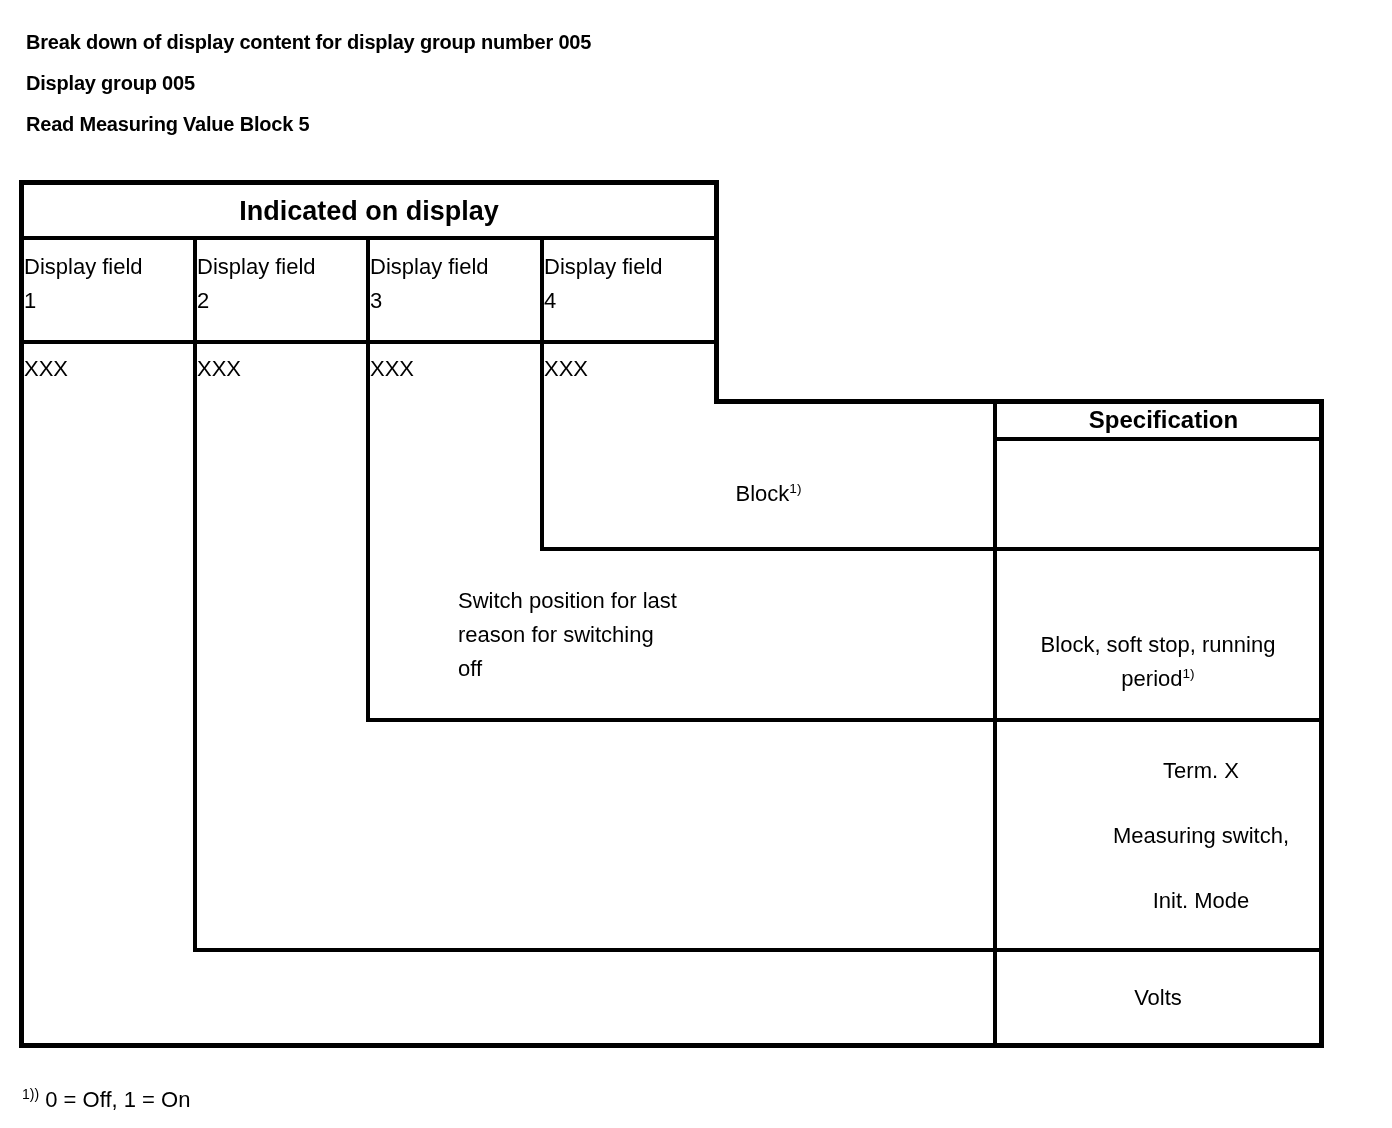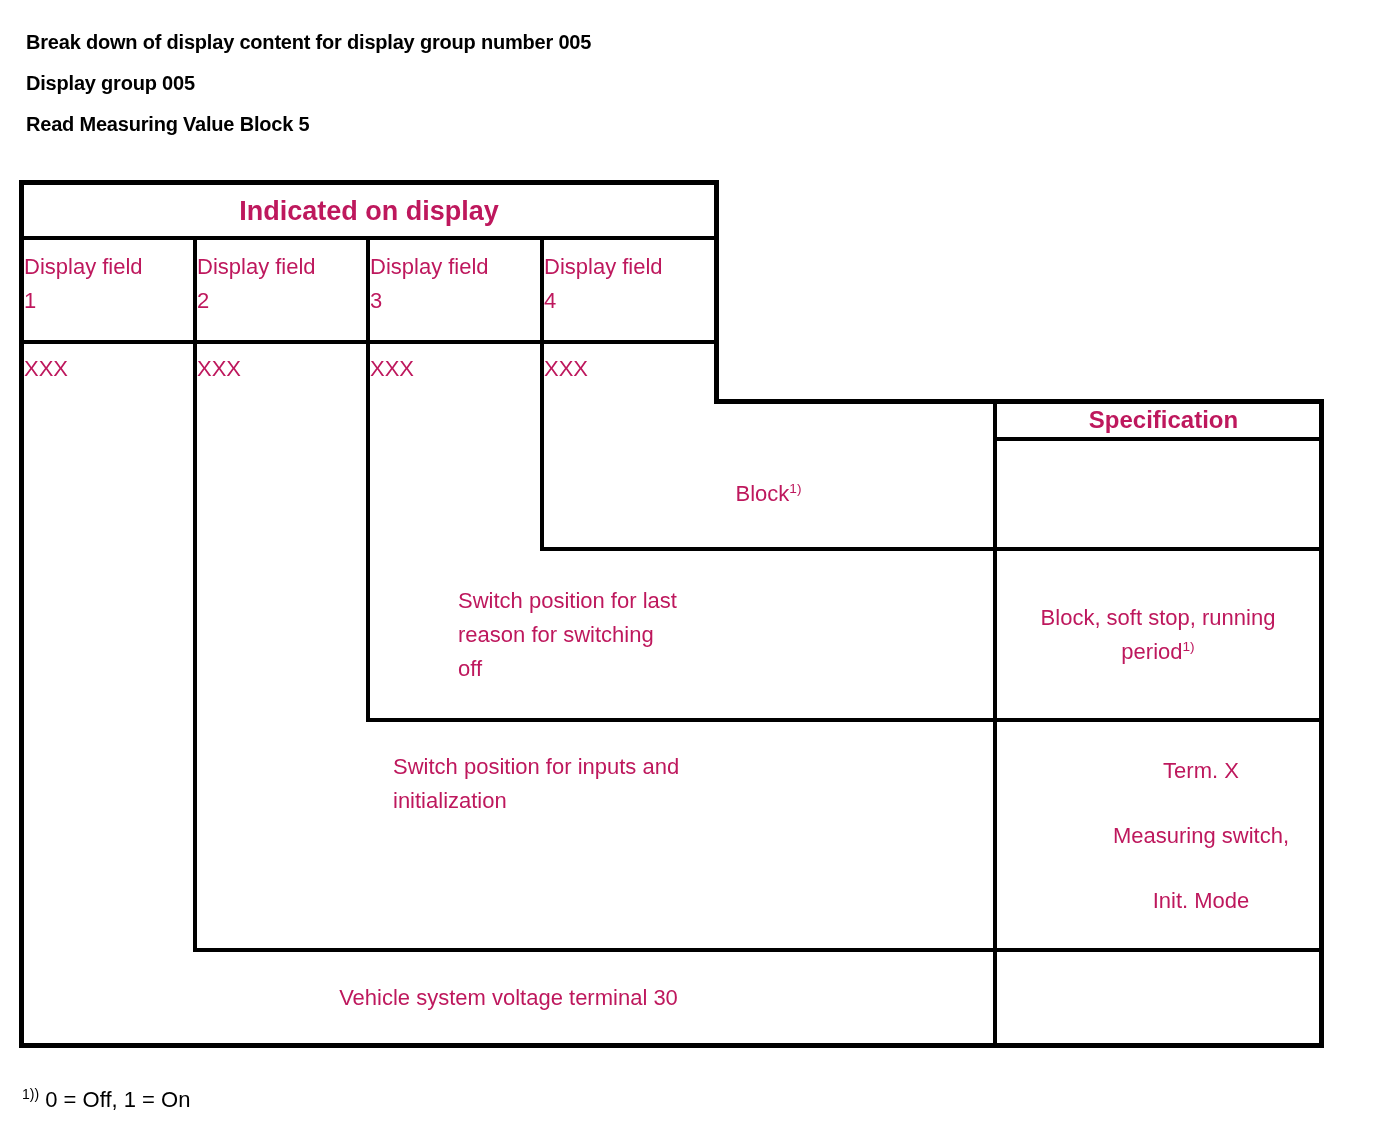--- a/index.html
+++ b/index.html
@@ -41,21 +41,21 @@
     height: 1128px;
   }
 
   
   .cell {
     position: absolute;
     box-sizing: border-box;
     display: flex;
     font-size: 22px;
     line-height: 34px;
-    color: #be185d;
+    color: #000000;
     border-radius: 20px;
   }
   .cell .txt {
     display: block;
     width: 100%;
   }
   .c-center {
     justify-content: center;
     align-items: center;
     text-align: center;
@@ -174,43 +174,37 @@
     <span class="txt"></span>
   </div>
 
   <div class="cell c-left" style="left:370px; top:551px; width:623px; height:167px; padding-left:88px;">
     <span class="txt">
       <span>Switch position for last</span><br>
       <span>reason for switching</span><br>
       <span>off</span>
     </span>
   </div>
-  <div class="cell c-center" style="left:997px; top:551px; width:322px; height:167px;">
+  <div class="cell c-center" style="left:997px; top:578px; width:322px; height:167px;">
     <span class="txt">
       <span>Block, soft stop, running</span><br>
       <span>period</span><sup>1)</sup>
     </span>
   </div>
 
-  <div class="cell c-left" style="left:197px; top:722px; width:796px; height:226px; padding-left:196px; align-items:flex-start; padding-top:28px;">
-    <span class="txt">
-      <span>Switch position for inputs and</span><br>
-      <span>initialization</span>
-    </span>
-  </div>
   <div class="cell c-center" style="left:1040px; top:722px; width:322px; height:226px; line-height:65px;">
     <span class="txt">
       <span>Term. X</span><br>
       <span>Measuring switch,</span><br>
       <span>Init. Mode</span>
     </span>
   </div>
 
-  <div class="cell c-center" style="left:24px; top:952px; width:969px; height:91px;">
-    <span class="txt">Vehicle system voltage terminal 30</span>
+  <div class="cell c-center" style="left:997px; top:952px; width:322px; height:91px;">
+    <span class="txt">Volts</span>
   </div>
 
 </div>
 
 <div id="footnote">
   <span class="fn-mark">1))</span>
   <span>0 = Off, 1 = On</span>
 </div>
 
 </body></html>

